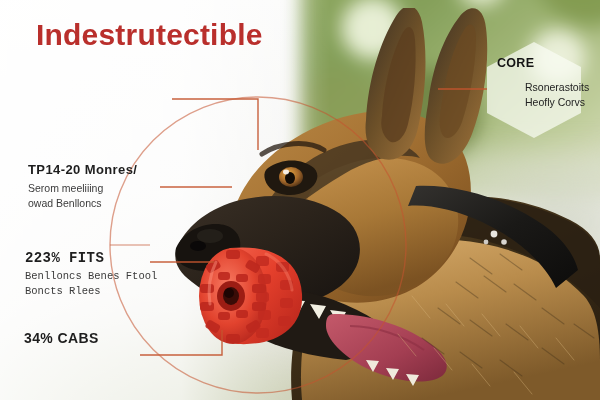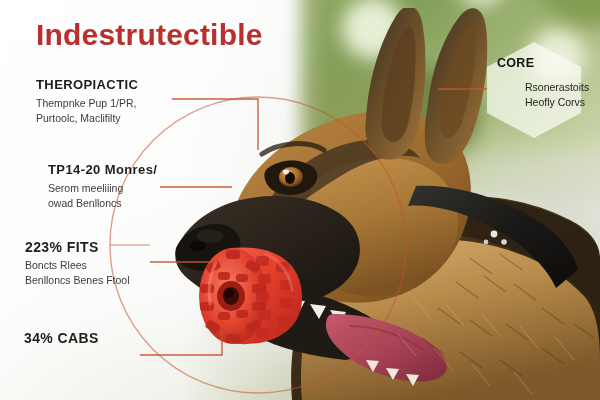--- a/index.html
+++ b/index.html
@@ -76,22 +76,22 @@
   
   .callout{position:absolute;width:180px;}
   .callout .c-head{
     font-size:13px;font-weight:bold;color:#1e1e1e;letter-spacing:.4px;
     margin:0 0 3px 0;line-height:1.15;white-space:nowrap;
   }
   .callout .c-line{
     font-size:10.5px;color:#3b3b3b;line-height:1.45;white-space:nowrap;
   }
   .co1{left:36px;top:78px;}
-  .co2{left:28px;top:163px;margin-left:20px;}
-  .co3{left:25px;top:239px;}
+  .co2{left:28px;top:163px;}
+  .co3{left:25px;top:250px;font-family:Liberation Mono, monospace;}
   .co4{left:24px;top:330px;}
   .co3 .c-head,.co4 .c-head{font-size:14px;}
 
   
   .hex{
     position:absolute;left:487px;top:42px;width:94px;height:96px;
     background:rgba(250,252,244,.72);
     -webkit-clip-path:polygon(50% 0%,100% 26%,100% 74%,50% 100%,0% 74%,0% 26%);
     clip-path:polygon(50% 0%,100% 26%,100% 74%,50% 100%,0% 74%,0% 26%);
     border:0;
@@ -293,36 +293,31 @@
 
         <path d="M438 89 L487 89" stroke-width="1.6"></path>
 
         <path d="M110 245 L150 245" opacity=".5"></path>
       </g>
     </svg>
   </div>
 
   <div class="title">Indestrutectible</div>
 
-  <div class="callout co1">
-    <div class="c-head">THEROPIACTIC</div>
-    <div class="c-line">Thempnke Pup 1/PR,</div>
-    <div class="c-line">Purtoolc, Maclifilty</div>
-  </div>
 
   <div class="callout co2">
     <div class="c-head">TP14-20 Monres/</div>
     <div class="c-line">Serom meeliiing</div>
     <div class="c-line">owad Benlloncs</div>
   </div>
 
   <div class="callout co3">
     <div class="c-head">223% FITS</div>
+    <div class="c-line">Benlloncs Benes Ftool</div>
     <div class="c-line">Boncts Rlees</div>
-    <div class="c-line">Benlloncs Benes Ftool</div>
   </div>
 
   <div class="callout co4">
     <div class="c-head">34% CABS</div>
   </div>
 
   <div class="hex"></div>
   <div class="hex-inner">
     <div class="h-head">CORE</div>
     <div class="h-line">Rsonerastoits</div>

